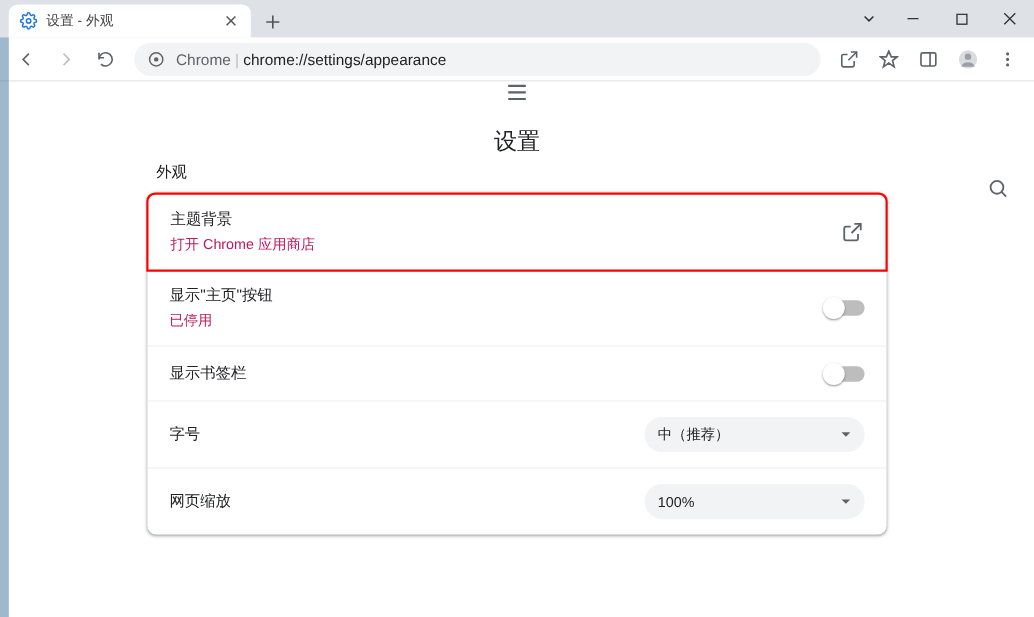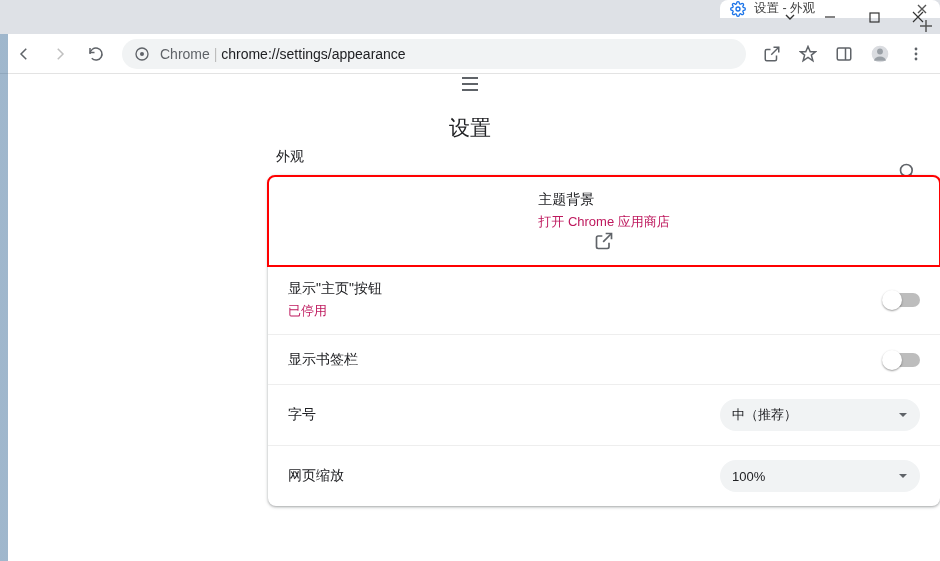--- a/index.html
+++ b/index.html
@@ -1,19 +1,19 @@
 <!DOCTYPE html>
 <html><head>
 <meta charset="utf-8">
 <style>
   * { margin: 0; padding: 0; box-sizing: border-box; font-family: "Segoe UI", Arial, sans-serif; }
   body { width: 940px; height: 561px; background: #fff; overflow: hidden; position: relative; }
 
   
-  .titlebar { height: 34px; background: #dee1e6; display: flex; align-items: flex-end; flex-direction: column; }
+  .titlebar { height: 34px; background: #dee1e6; display: flex; align-items: flex-end; }
   .tab { background: #fff; height: 30px; margin-left: 8px; border-radius: 8px 8px 0 0; display: flex; align-items: center; padding: 0 10px; min-width: 220px; gap: 8px; font-size: 12.5px; color: #444; }
   .tab .favicon { width: 16px; height: 16px; display:flex; align-items:center; justify-content:center; }
   .tab .close { margin-left: auto; width:16px; height:16px; display:flex; align-items:center; justify-content:center; color:#555; }
   .newtab { width: 28px; height: 28px; display:flex; align-items:center; justify-content:center; color:#555; margin-left:6px; }
   .window-controls { position:absolute; right:0; top:0; height:34px; display:flex; align-items:center; }
   .window-controls .wc { width: 44px; height: 30px; display:flex; align-items:center; justify-content:center; color:#333; }
   .window-controls .chev { width: 36px; }
 
   .toolbar { height: 40px; display:flex; align-items:center; padding: 0 8px; gap: 4px; border-bottom: 1px solid #e3e3e3; }
   .tb-btn { width: 32px; height: 32px; display:flex; align-items:center; justify-content:center; border-radius:50%; color:#5f6368; }
@@ -23,27 +23,27 @@
   .omnibox .url .path { color:#202124; }
   .omnibox .divider { color:#bdbdbd; }
 
   
   .settings-header { height: 56px; display:flex; align-items:center; padding: 0 16px; gap: 20px; flex-direction: column; }
   .hamburger { width:32px; height:32px; display:flex; align-items:center; justify-content:center; color:#5f6368; }
   .settings-title { font-size:21px; color:#202124; }
   .search-btn { margin-left:auto; width:32px; height:32px; display:flex; align-items:center; justify-content:center; color:#5f6368; }
 
   
-  .content { display:flex; justify-content:flex-end; padding-top: 18px; }
+  .content { display:flex; justify-content:center; padding-top: 18px; }
   .panel-wrap { width: 672px; }
   .section-title { font-size:14px; color:#202124; margin: 0 0 10px 8px; font-weight:500; }
   .card { background:#fff; border-radius:8px; box-shadow: 0 1px 2px rgba(60,64,67,0.3), 0 1px 3px 1px rgba(60,64,67,0.15); }
   .row { display:flex; align-items:center; justify-content:space-between; padding: 14px 20px; border-bottom: 1px solid #eee; min-height: 50px; }
   .row:last-child { border-bottom:none; }
-  .row.first { border: 2px solid red; border-radius: 8px 8px 0 0; margin: -1px; padding: 14px 20px 14px 20px; flex-direction: column; }
+  .row.first { border: 2px solid red; border-radius: 8px 8px 0 0; margin: -1px; padding: 14px 20px 14px 20px; }
   .row .text { display:flex; flex-direction:column; gap:4px; }
   .row .primary { font-size:14px; color:#202124; }
   .row .secondary { font-size:13px; color:#be185d; }
   .external { color:#5f6368; }
   .toggle { width:36px; height:14px; background:#bdbdbd; border-radius:7px; position:relative; }
   .toggle::after { content:""; position:absolute; left:-2px; top:-3px; width:20px; height:20px; background:#fff; border-radius:50%; box-shadow:0 1px 2px rgba(0,0,0,0.4); }
   .select { background:#f1f3f4; border-radius: 16px; height: 32px; min-width: 200px; display:flex; align-items:center; justify-content:space-between; padding: 0 12px; font-size:13px; color:#202124; }
   .select .arrow { color:#5f6368; }
   .chevron-right { color:#5f6368; }
 

